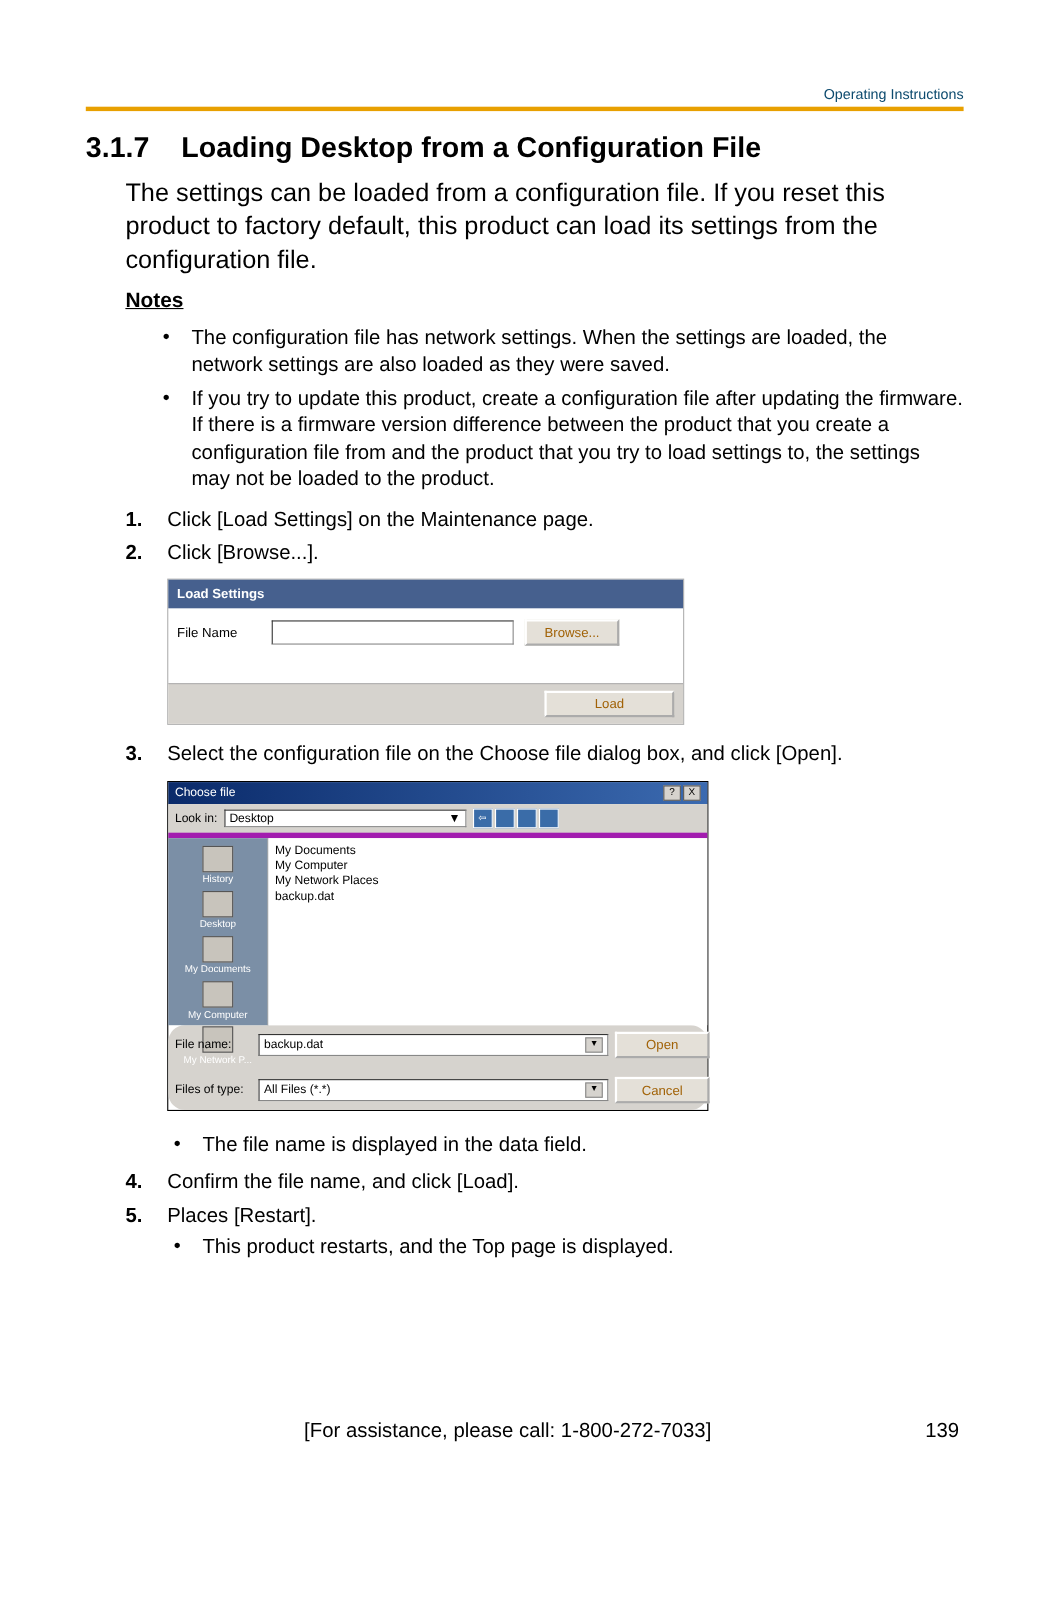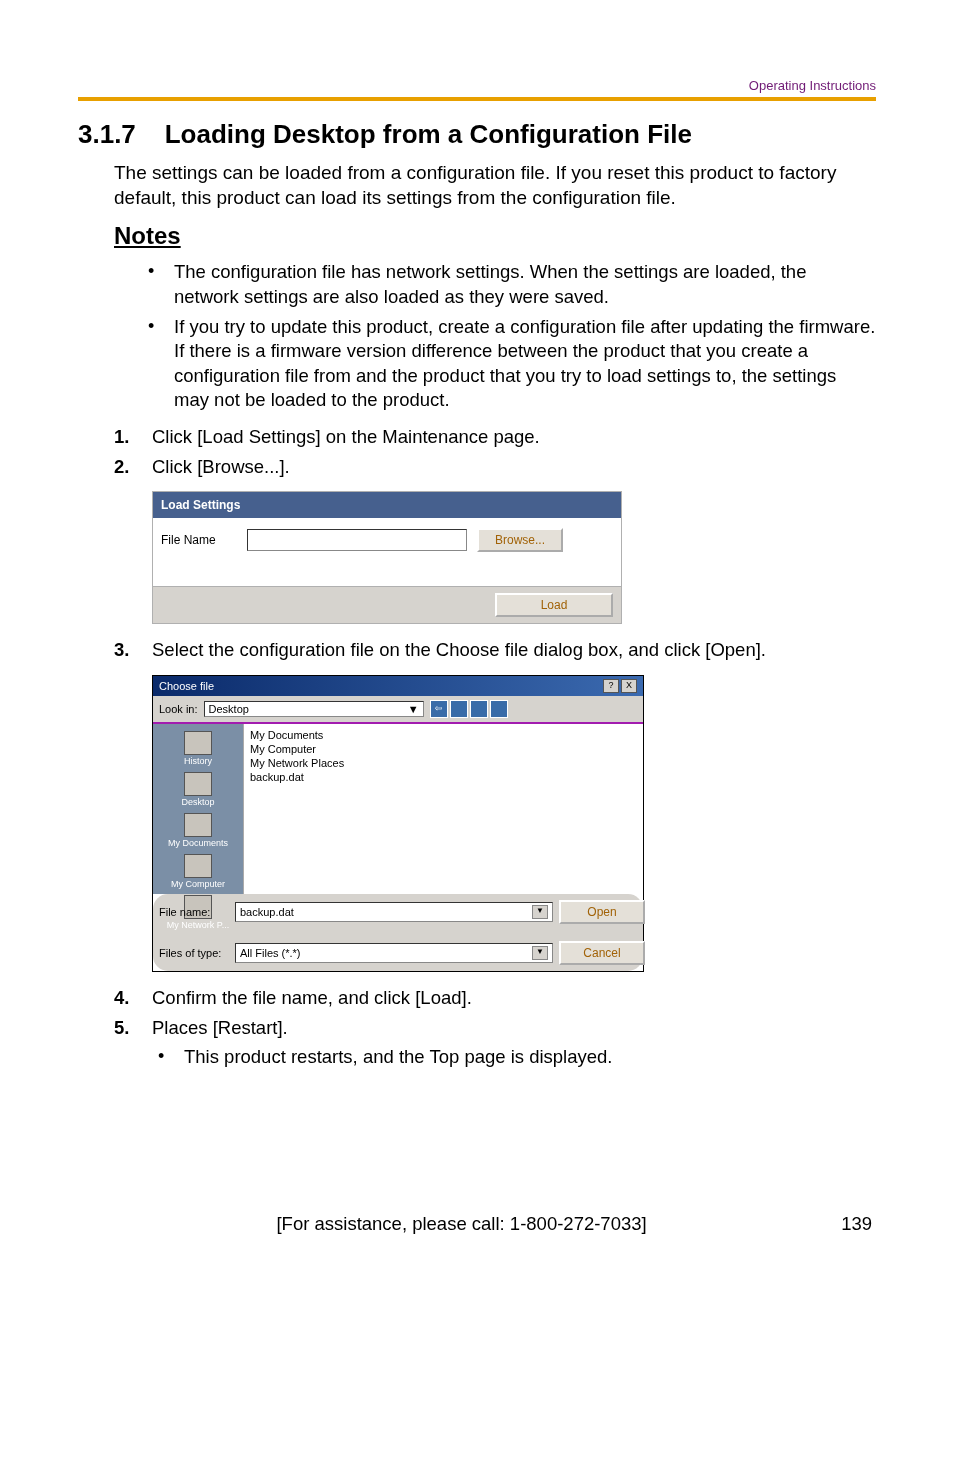--- a/index.html
+++ b/index.html
@@ -9,42 +9,42 @@
       background: #fff;
       width: 954px;
     }
     .page {
       padding: 78px 78px 40px 78px;
       box-sizing: border-box;
     }
     .header-right {
       text-align: right;
       font-size: 13px;
-      color: #701a75;
+      color: #0c4a6e;
       padding-bottom: 4px;
     }
     .header-rule {
       height: 4px;
       background: #e8a000;
       margin-bottom: 18px;
     }
     .section-heading {
       font-size: 26px;
       font-weight: bold;
       color: #000;
       margin: 0 0 10px 0;
     }
     .body-text {
+      font-size: 23px;
+      line-height: 1.32;
+      color: #000;
+      margin: 0 0 12px 36px;
+    }
+    .notes-heading {
       font-size: 19px;
-      line-height: 1.32;
-      color: #000;
-      margin: 0 0 12px 36px;
-    }
-    .notes-heading {
-      font-size: 24px;
       font-weight: bold;
       text-decoration: underline;
       margin: 4px 0 10px 36px;
     }
     .bullet-list {
       margin: 0 0 12px 64px;
       padding: 0;
     }
     .bullet-list li {
       font-size: 18.5px;
@@ -175,21 +175,21 @@
       line-height: 10px;
       text-align: center;
       color: #000;
     }
     .cf-toolbar {
       background: #d6d3ce;
       padding: 4px 6px;
       display: flex;
       align-items: center;
       gap: 6px;
-      border-bottom: 2px solid #a21caf;
+      border-bottom: 5px solid #a21caf;
     }
     .cf-toolbar .lookin-lbl {
       color: #000;
     }
     .cf-toolbar .lookin-box {
       background: #fff;
       border: 1px inset #888;
       padding: 1px 4px;
       width: 210px;
       display: flex;
@@ -379,20 +379,28 @@
       <div class="fld-box">
         <span>All Files (*.*)</span>
         <span class="dd">▼</span>
       </div>
       <div class="win-btn">Cancel</div>
     </div>
   </div>
 
   <div class="num-list">
     <div class="num-item">
+      <div class="num"></div>
+      <div class="txt">
+        <ul class="sub-bullet">
+            <li>The file name is displayed in the data field.</li>
+          </ul>
+      </div>
+    </div>
+    <div class="num-item">
       <div class="num">4.</div>
       <div class="txt">Confirm the file name, and click [Load].</div>
     </div>
     <div class="num-item">
       <div class="num">5.</div>
       <div class="txt">
         <span>Places [Restart].</span>
         <ul class="sub-bullet">
             <li>This product restarts, and the Top page is displayed.</li>
           </ul>

